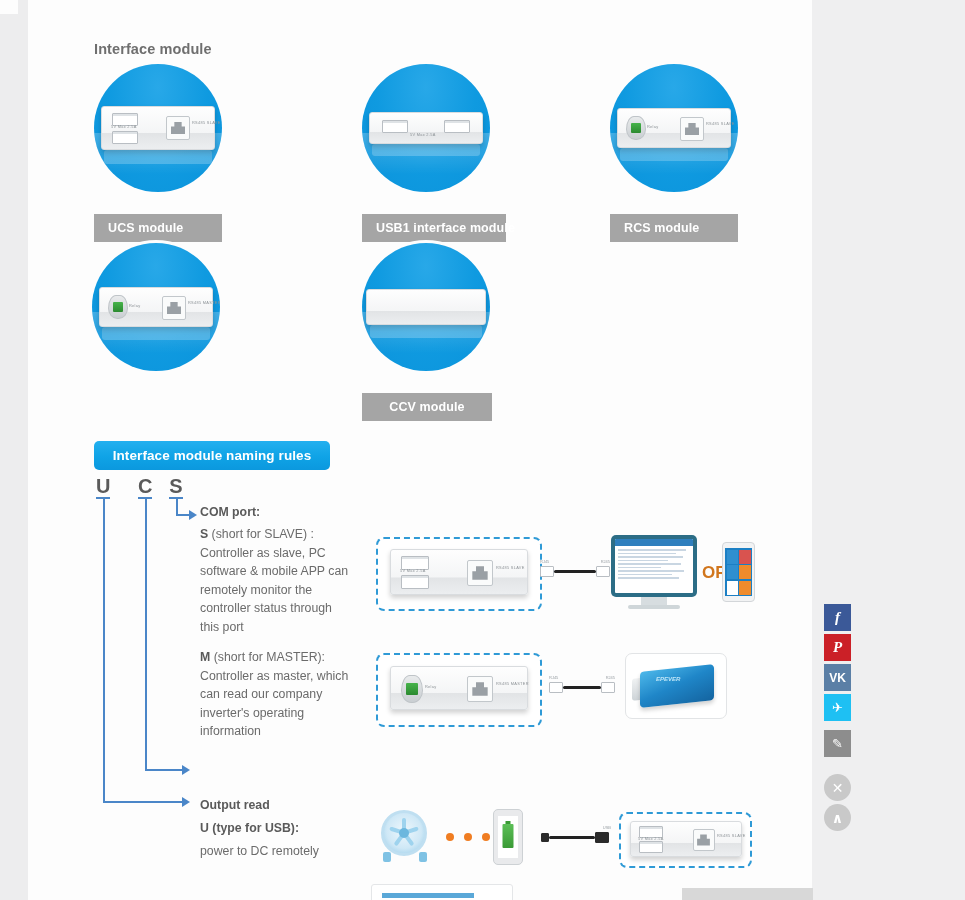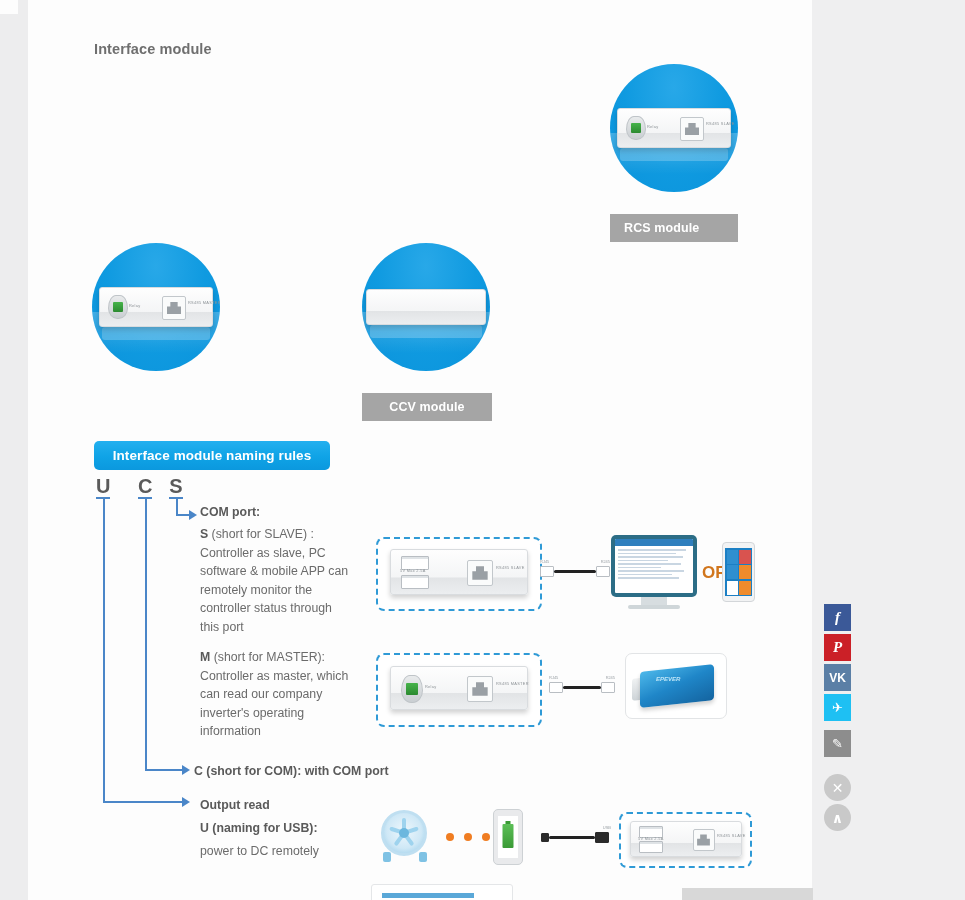--- a/index.html
+++ b/index.html
@@ -228,21 +228,47 @@
 
   <div class="left-gutter">
     <div class="left-gutter-notch"></div>
   </div>
   <div class="right-gutter"></div>
 
   <div class="content-sheet"></div>
 
   <div class="section-title">Interface module</div>
 
-
+  <div class="mod" style="left:94px;top:64px;">
+    <div class="disc">
+      <div class="disc-gloss"></div>
+      <div class="dev" style="top:42px;width:112px;height:42px;">
+        <div class="usb-port" style="left:10px;top:6px;width:24px;height:11px;"></div>
+        <div class="usb-port" style="left:10px;top:24px;width:24px;height:11px;"></div>
+        <div class="micro" style="left:9px;top:18px;">5V Max 2.5A</div>
+        <div class="rj45" style="left:64px;top:9px;width:22px;height:22px;"></div>
+        <div class="micro" style="left:90px;top:14px;">RS485 SLAVE</div>
+      </div>
+      <div class="dev-reflect" style="top:86px;width:108px;height:14px;"></div>
+    </div>
+    <div class="mod-label" style="width:128px;">UCS module</div>
+  </div>
+
+  <div class="mod" style="left:362px;top:64px;">
+    <div class="disc">
+      <div class="disc-gloss"></div>
+      <div class="dev" style="top:48px;width:112px;height:30px;">
+        <div class="usb-port" style="left:12px;top:7px;width:24px;height:11px;"></div>
+        <div class="usb-port" style="right:12px;top:7px;width:24px;height:11px;"></div>
+        <div class="micro" style="left:40px;top:20px;">5V Max 2.5A</div>
+      </div>
+      <div class="dev-reflect" style="top:80px;width:108px;height:12px;"></div>
+    </div>
+    <div class="mod-label" style="width:144px;">USB1 interface module</div>
+  </div>
 
   <div class="mod" style="left:610px;top:64px;">
     <div class="disc">
       <div class="disc-gloss"></div>
       <div class="dev" style="top:44px;width:112px;height:38px;">
         <div class="relay-led" style="left:8px;top:7px;width:18px;height:22px;"></div>
         <div class="micro" style="left:29px;top:16px;">Relay</div>
         <div class="rj45" style="left:62px;top:8px;width:22px;height:22px;"></div>
         <div class="micro" style="left:88px;top:13px;">RS485 SLAVE</div>
       </div>
@@ -302,27 +328,24 @@
     <div>Controller as slave, PC software &amp; mobile APP can remotely monitor the controller status through this port</div>
   </div>
 
   <div class="txt" style="left:200px;top:648px;width:152px;">
     <div>
       <b>M</b><span> (short for MASTER):</span>
     </div>
     <div>Controller as master, which can read our company inverter's operating information</div>
   </div>
 
-  <div class="txt" style="left:194px;top:762px;width:330px;">
-    <span class="hd">C (short for COM):</span><span class="hd"> with COM port</span>
-  </div>
 
   <div class="txt" style="left:200px;top:794px;width:170px;line-height:23px;">
     <div class="hd">Output read</div>
-    <div class="hd">U (naming for USB):</div>
+    <div class="hd">U (type for USB):</div>
     <div>power to DC remotely</div>
   </div>
 
   <div class="dashbox" style="left:376px;top:537px;width:162px;height:70px;">
     <div class="dev" style="position:absolute;left:50%;top:10px;width:136px;height:44px;">
       <div class="usb-port" style="left:10px;top:6px;width:26px;height:12px;"></div>
       <div class="usb-port" style="left:10px;top:25px;width:26px;height:12px;"></div>
       <div class="micro" style="left:9px;top:19px;">5V Max 2.5A</div>
       <div class="rj45" style="left:76px;top:10px;width:24px;height:24px;"></div>
       <div class="micro" style="left:105px;top:16px;">RS485 SLAVE</div>

